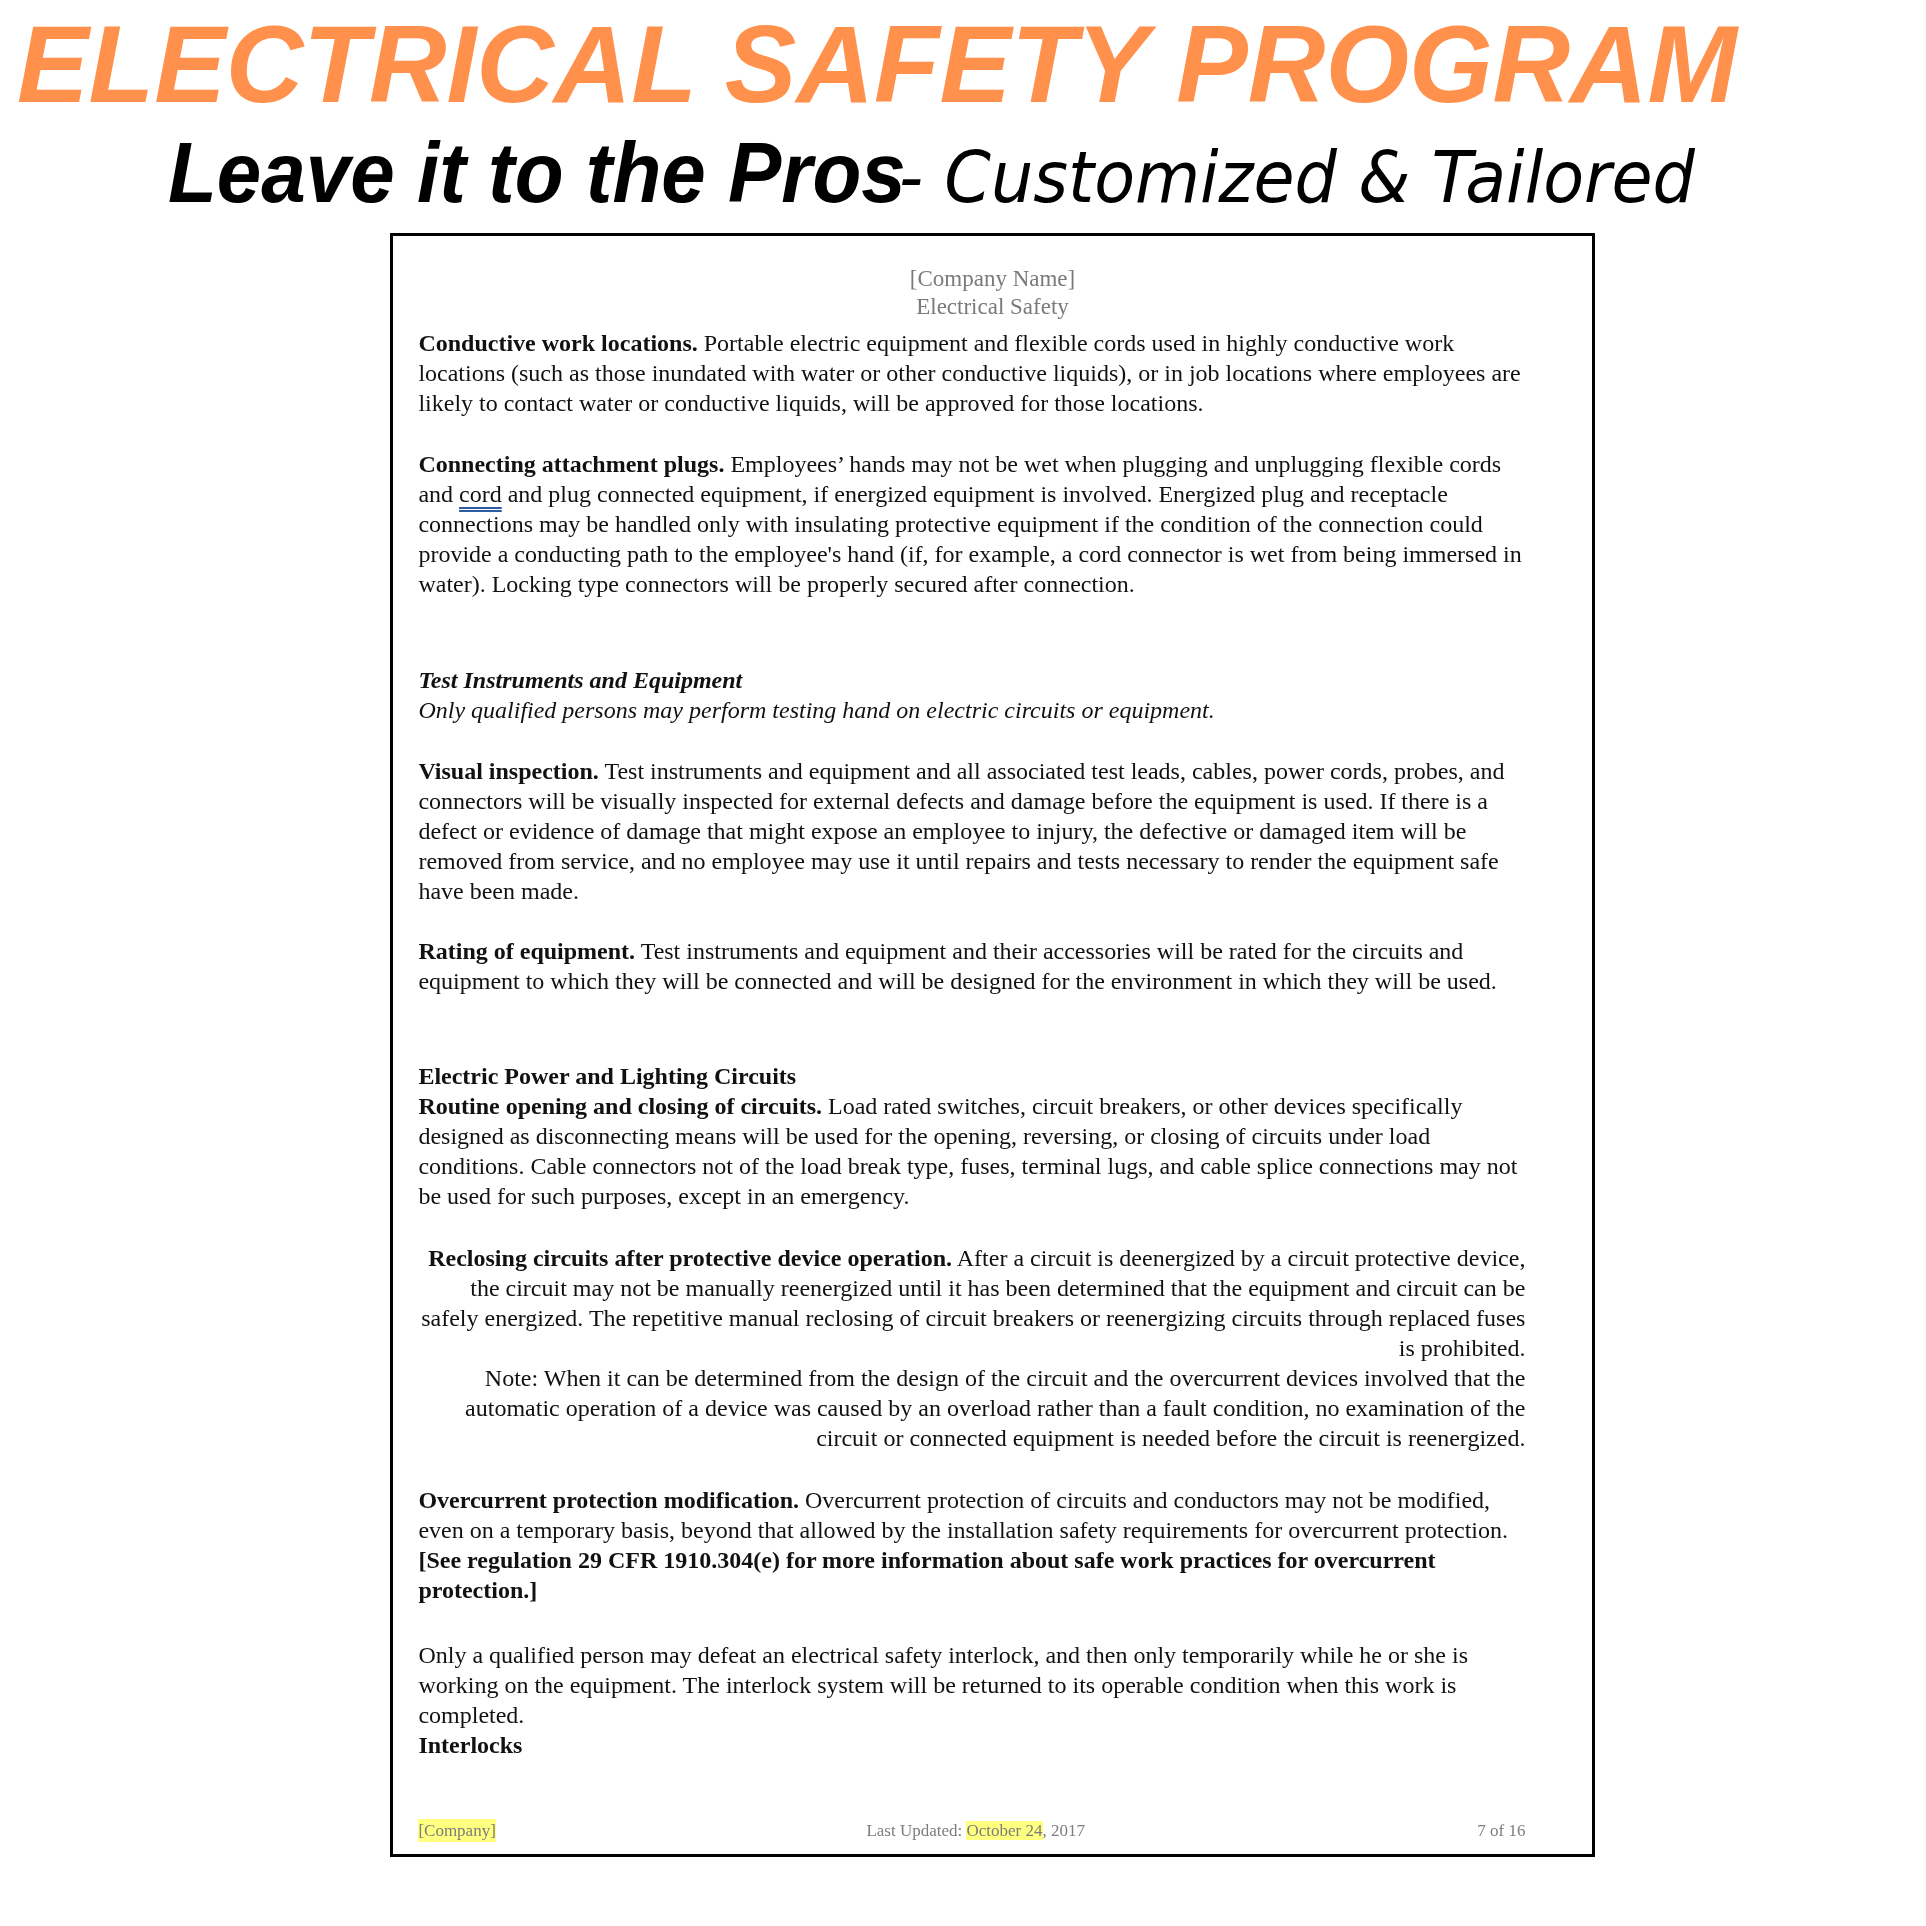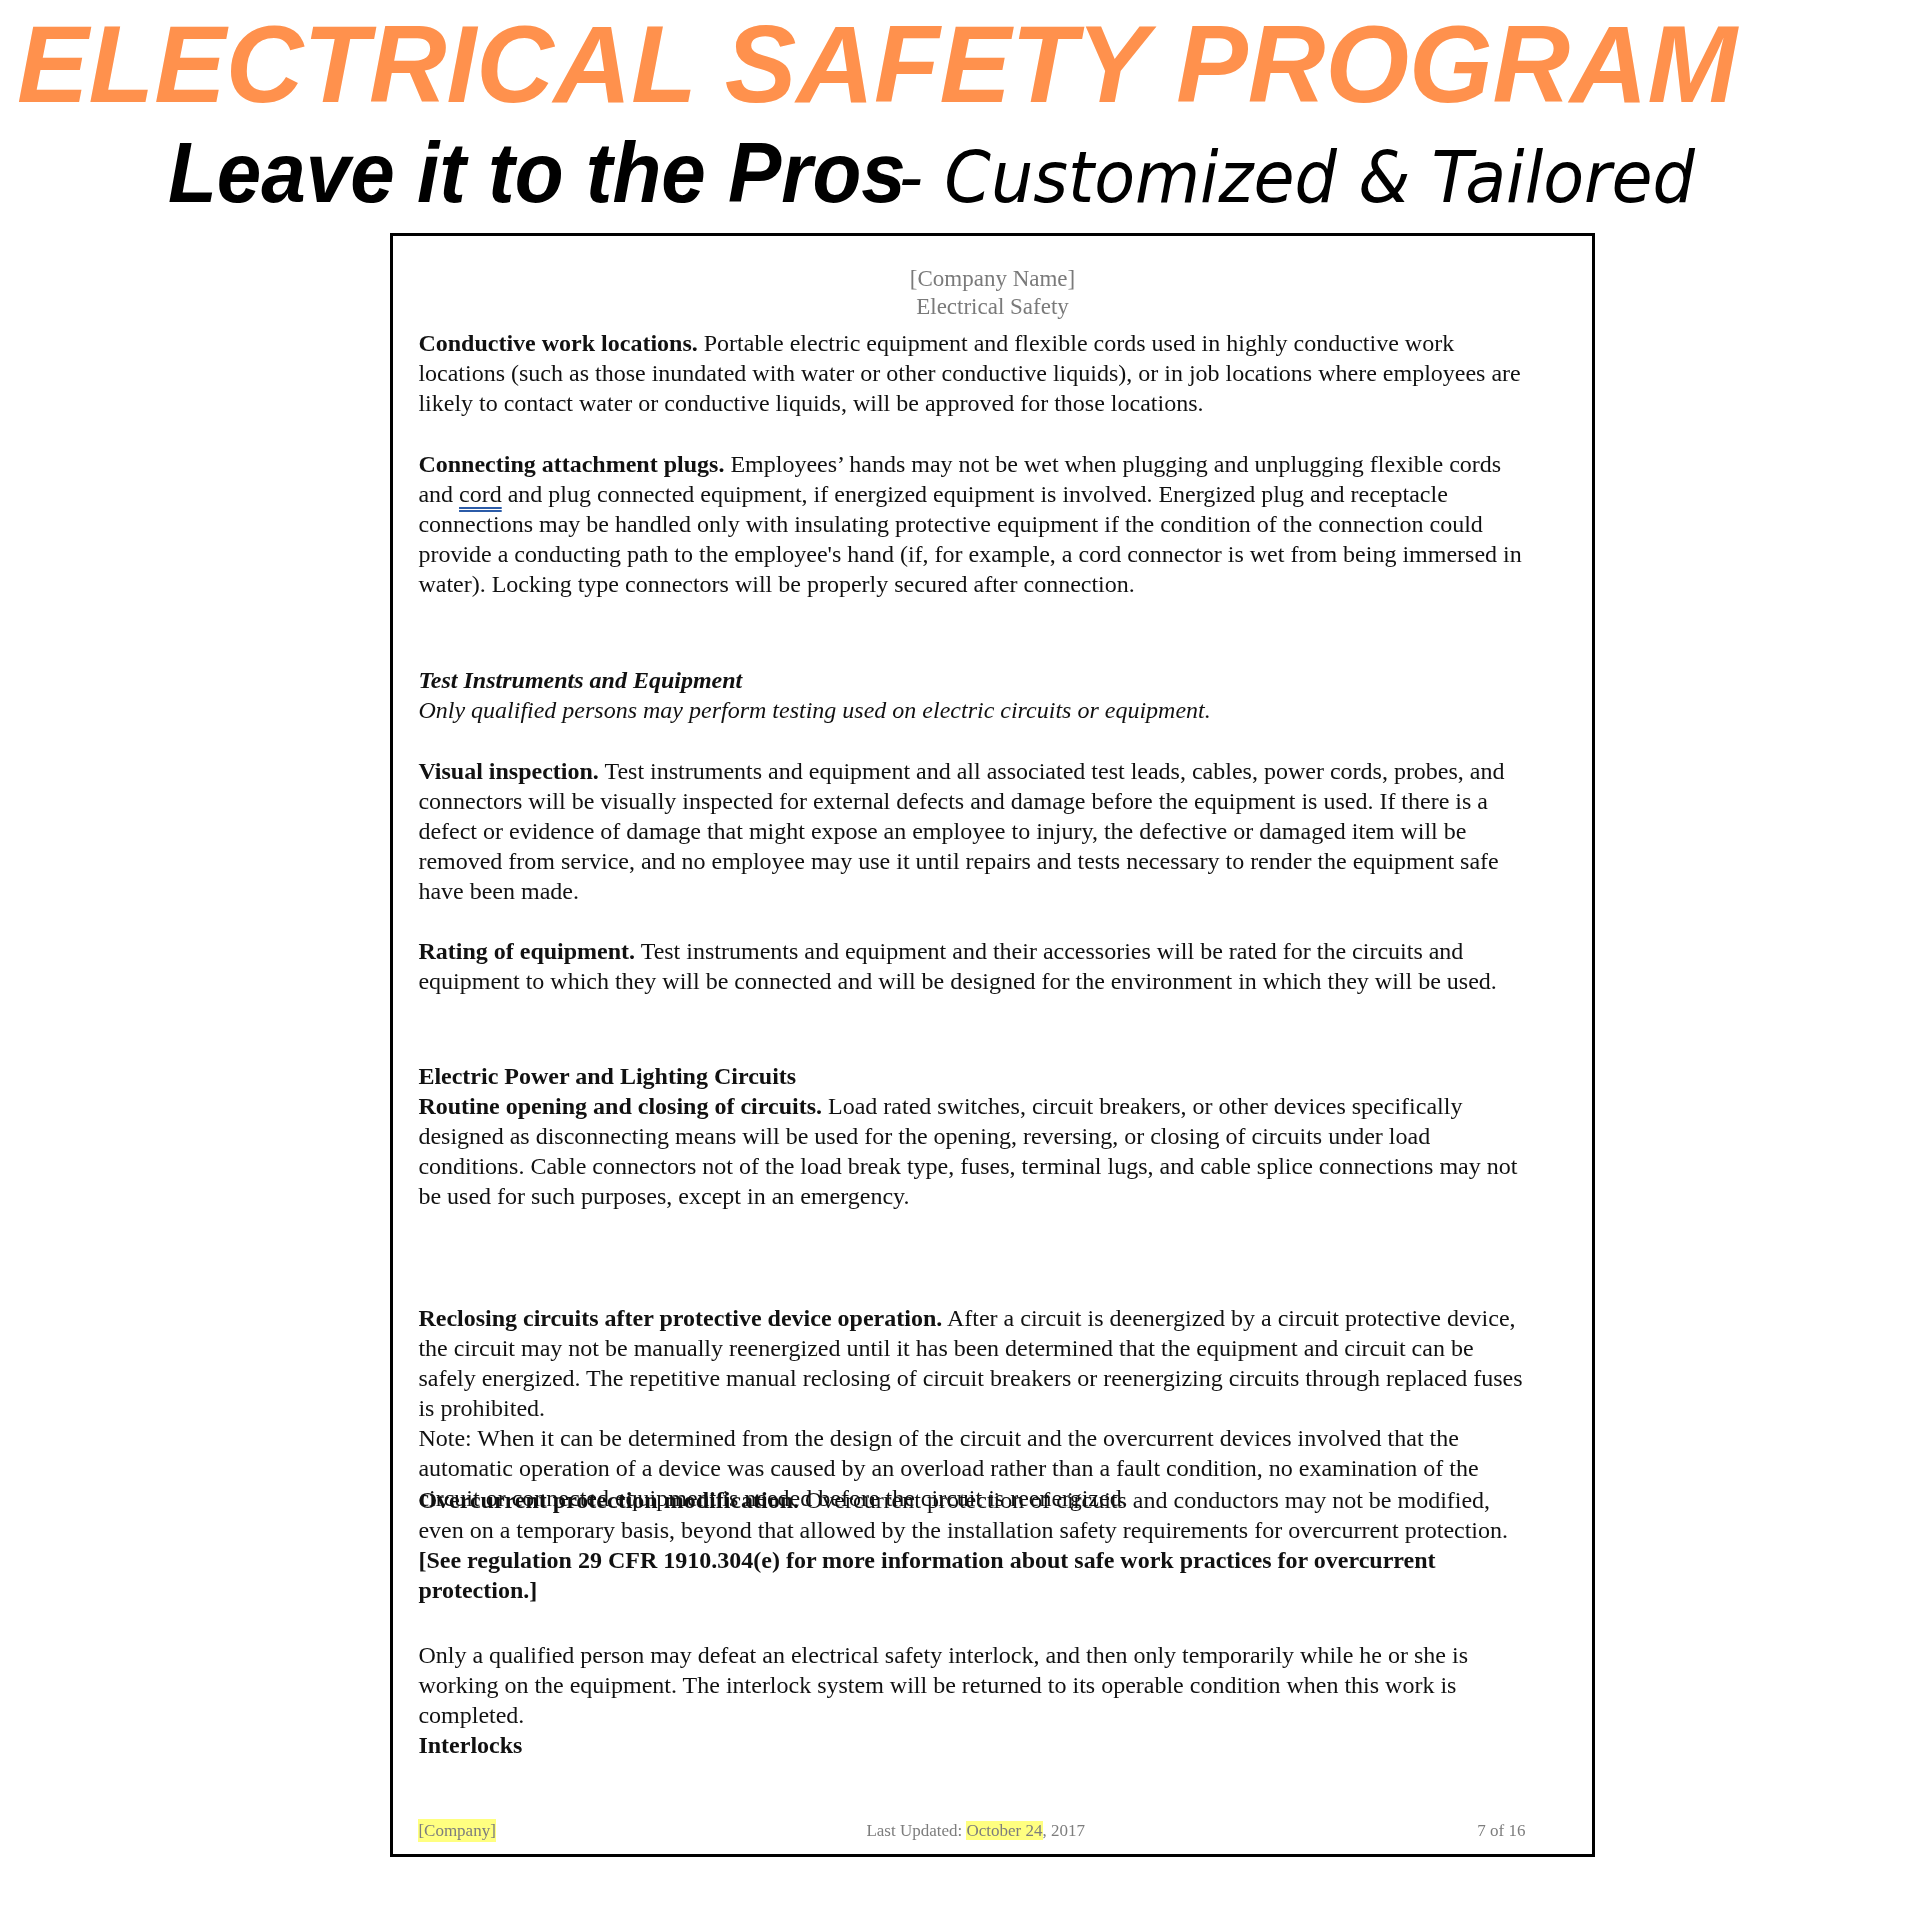--- a/index.html
+++ b/index.html
@@ -75,37 +75,37 @@
   <div class="block" style="top:92px;">
     <b>Conductive work locations.</b><span> Portable electric equipment and flexible cords used in highly conductive work locations (such as those inundated with water or other conductive liquids), or in job locations where employees are likely to contact water or conductive liquids, will be approved for those locations.</span>
   </div>
 
   <div class="block" style="top:213px;">
     <b>Connecting attachment plugs.</b><span> Employees’ hands may not be wet when plugging and unplugging flexible cords and </span><span class="wavy">cord</span><span> and plug connected equipment, if energized equipment is involved. Energized plug and receptacle connections may be handled only with insulating protective equipment if the condition of the connection could provide a conducting path to the employee's hand (if, for example, a cord connector is wet from being immersed in water). Locking type connectors will be properly secured after connection.</span>
   </div>
 
   <div class="block" style="top:429px;font-style:italic;">
     <div><b>Test Instruments and Equipment</b></div>
-    <div>Only qualified persons may perform testing used on electric circuits or equipment.</div>
+    <div>Only qualified persons may perform testing hand on electric circuits or equipment.</div>
   </div>
 
   <div class="block" style="top:520px;">
     <b>Visual inspection.</b><span> Test instruments and equipment and all associated test leads, cables, power cords, probes, and connectors will be visually inspected for external defects and damage before the equipment is used. If there is a defect or evidence of damage that might expose an employee to injury, the defective or damaged item will be removed from service, and no employee may use it until repairs and tests necessary to render the equipment safe have been made.</span>
   </div>
 
   <div class="block" style="top:700px;">
     <b>Rating of equipment.</b><span> Test instruments and equipment and their accessories will be rated for the circuits and equipment to which they will be connected and will be designed for the environment in which they will be used.</span>
   </div>
 
   <div class="block" style="top:825px;">
     <div><b>Electric Power and Lighting Circuits</b></div>
     <div><b>Routine opening and closing of circuits.</b><span> Load rated switches, circuit breakers, or other devices specifically designed as disconnecting means will be used for the opening, reversing, or closing of circuits under load conditions. Cable connectors not of the load break type, fuses, terminal lugs, and cable splice connections may not be used for such purposes, except in an emergency.</span></div>
   </div>
 
-  <div class="block" style="top:1067px;">
+  <div class="block" style="top:1007px;text-align:right;">
     <div><b>Reclosing circuits after protective device operation.</b><span> After a circuit is deenergized by a circuit protective device, the circuit may not be manually reenergized until it has been determined that the equipment and circuit can be safely energized. The repetitive manual reclosing of circuit breakers or reenergizing circuits through replaced fuses is prohibited.</span></div>
     <div>Note: When it can be determined from the design of the circuit and the overcurrent devices involved that the automatic operation of a device was caused by an overload rather than a fault condition, no examination of the circuit or connected equipment is needed before the circuit is reenergized.</div>
   </div>
 
   <div class="block" style="top:1249px;">
     <b>Overcurrent protection modification.</b><span> Overcurrent protection of circuits and conductors may not be modified, even on a temporary basis, beyond that allowed by the installation safety requirements for overcurrent protection. </span><b>[See regulation 29 CFR 1910.304(e) for more information about safe work practices for overcurrent protection.]</b>
   </div>
 
   <div class="block" style="top:1404px;">
     <div>Only a qualified person may defeat an electrical safety interlock, and then only temporarily while he or she is working on the equipment. The interlock system will be returned to its operable condition when this work is completed.</div>

